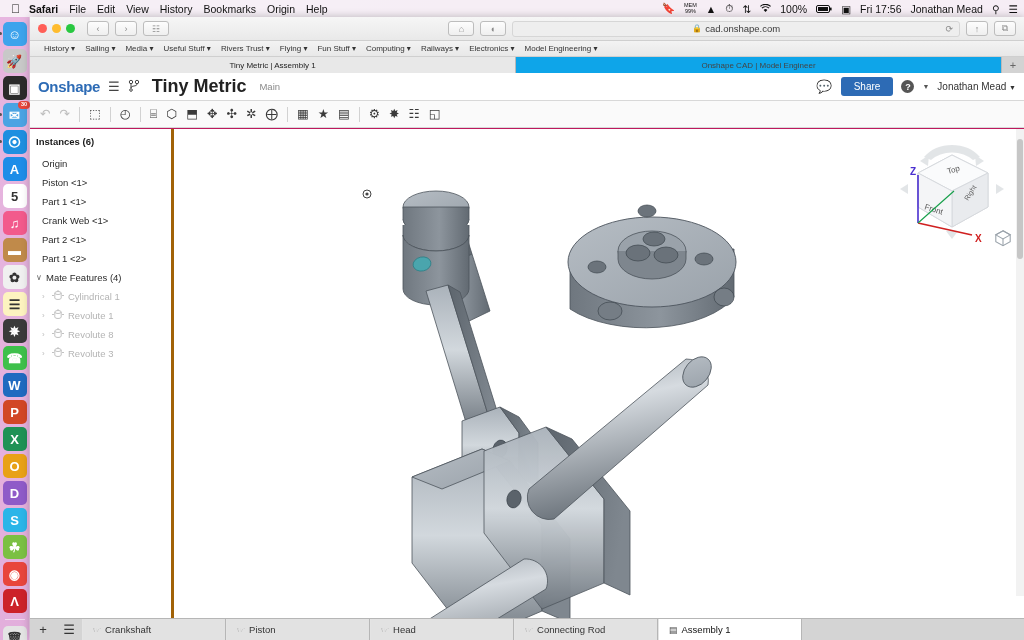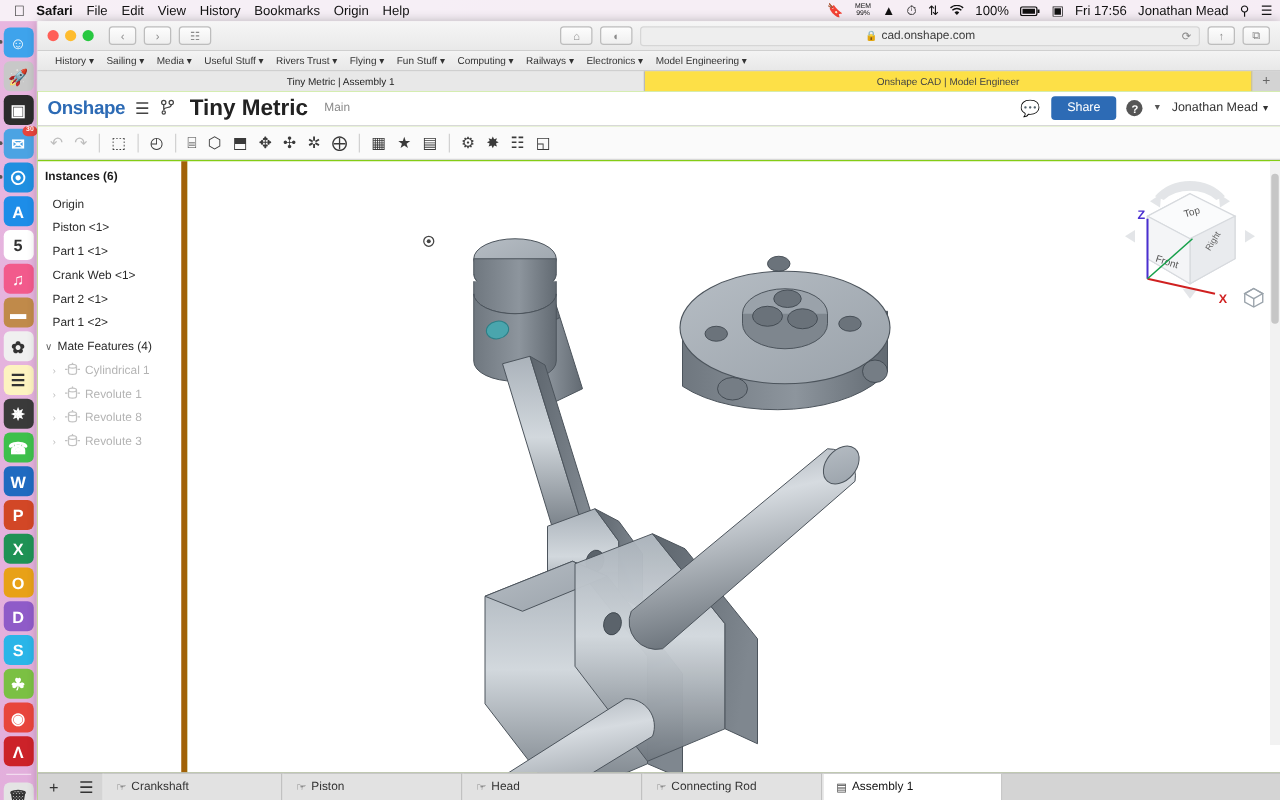--- a/index.html
+++ b/index.html
@@ -79,25 +79,25 @@
   }
   .urlbar .reload { position: absolute; right: 6px; font-size: 9px; color: #888; }
   .sf-bookmarks {
     height: 16px; background: linear-gradient(#f3f3f3,#e8e8e8); border-bottom: 1px solid #cfcfcf;
     display: flex; align-items: center; font-size: 8px; color: #333; padding-left: 14px; gap: 10px;
   }
   .bm { white-space: nowrap; }
   .sf-tabs { height: 16px; background: #d3d3d3; display: flex; align-items: stretch; font-size: 8px; }
   .sf-tab {
     flex: 1; display: flex; align-items: center; justify-content: center;
-    border-right: 1px solid #b9b9b9; color: #444; background: #fde047;
+    border-right: 1px solid #b9b9b9; color: #444; background: #0ea5e9;
   }
   .sf-tab.active { background: #e8e8e8; color: #222; }
   .sf-tab.plus { flex: none; width: 22px; color: #666; font-size: 11px; background: #d3d3d3; border-right: none; }
-  .sf-content { flex: 1; background: #84cc16; position: relative; overflow: hidden; }
+  .sf-content { flex: 1; background: #be185d; position: relative; overflow: hidden; }
 
   
   .os-header {
     height: 28px; background: #ffffff; border-bottom: 1px solid #d8d8d8;
     display: flex; align-items: center; padding: 0 8px; gap: 8px;
   }
   .os-logo { color: #2d6bb5; font-weight: bold; font-size: 15px; letter-spacing: -.3px; }
   .os-ic { font-size: 13px; color: #444; }
   .os-doc-title { font-size: 18px; font-weight: bold; color: #222; margin-left: 4px; }
   .os-branch { font-size: 9.5px; color: #8a8a8a; margin-left: 5px; }
@@ -117,21 +117,21 @@
     height: 27px; background: #fafafa; border-bottom: 1px solid #d8d8d8;
     display: flex; align-items: center; padding: 0 10px; gap: 9px;
   }
   .tb-ic { font-size: 12.5px; color: #3a3a3a; line-height: 1; display: flex; align-items: center; }
   .tb-ic.dim { color: #bdbdbd; }
   .tb-sep { width: 1px; height: 15px; background: #d2d2d2; }
 
   
   .os-body { position: absolute; top: 56px; left: 0; right: 0; bottom: 22px; display: flex; }
   .tree-panel {
-    width: 120px; background: #fff; border-right: 5px solid #a16207;
+    width: 144px; background: #fff; border-right: 3px solid #a16207;
     padding: 7px 0 0 0; font-size: 9.5px; color: #222; overflow: hidden;
   }
   .tree-head { font-weight: bold; font-size: 9.5px; padding: 0 0 7px 6px; color: #1a1a1a; }
   .tree-row { display: flex; align-items: center; height: 19px; padding-left: 12px; color: #2a2a2a; }
   .tree-row.group { padding-left: 6px; }
   .tree-row.child { padding-left: 12px; color: #b4b4b4; }
   .caret { width: 10px; font-size: 8px; color: #666; flex: none; }
   .caret.dim { color: #bdbdbd; }
   .mate-ic { width: 13px; margin-right: 3px; flex: none; color: #b4b4b4; }
 

